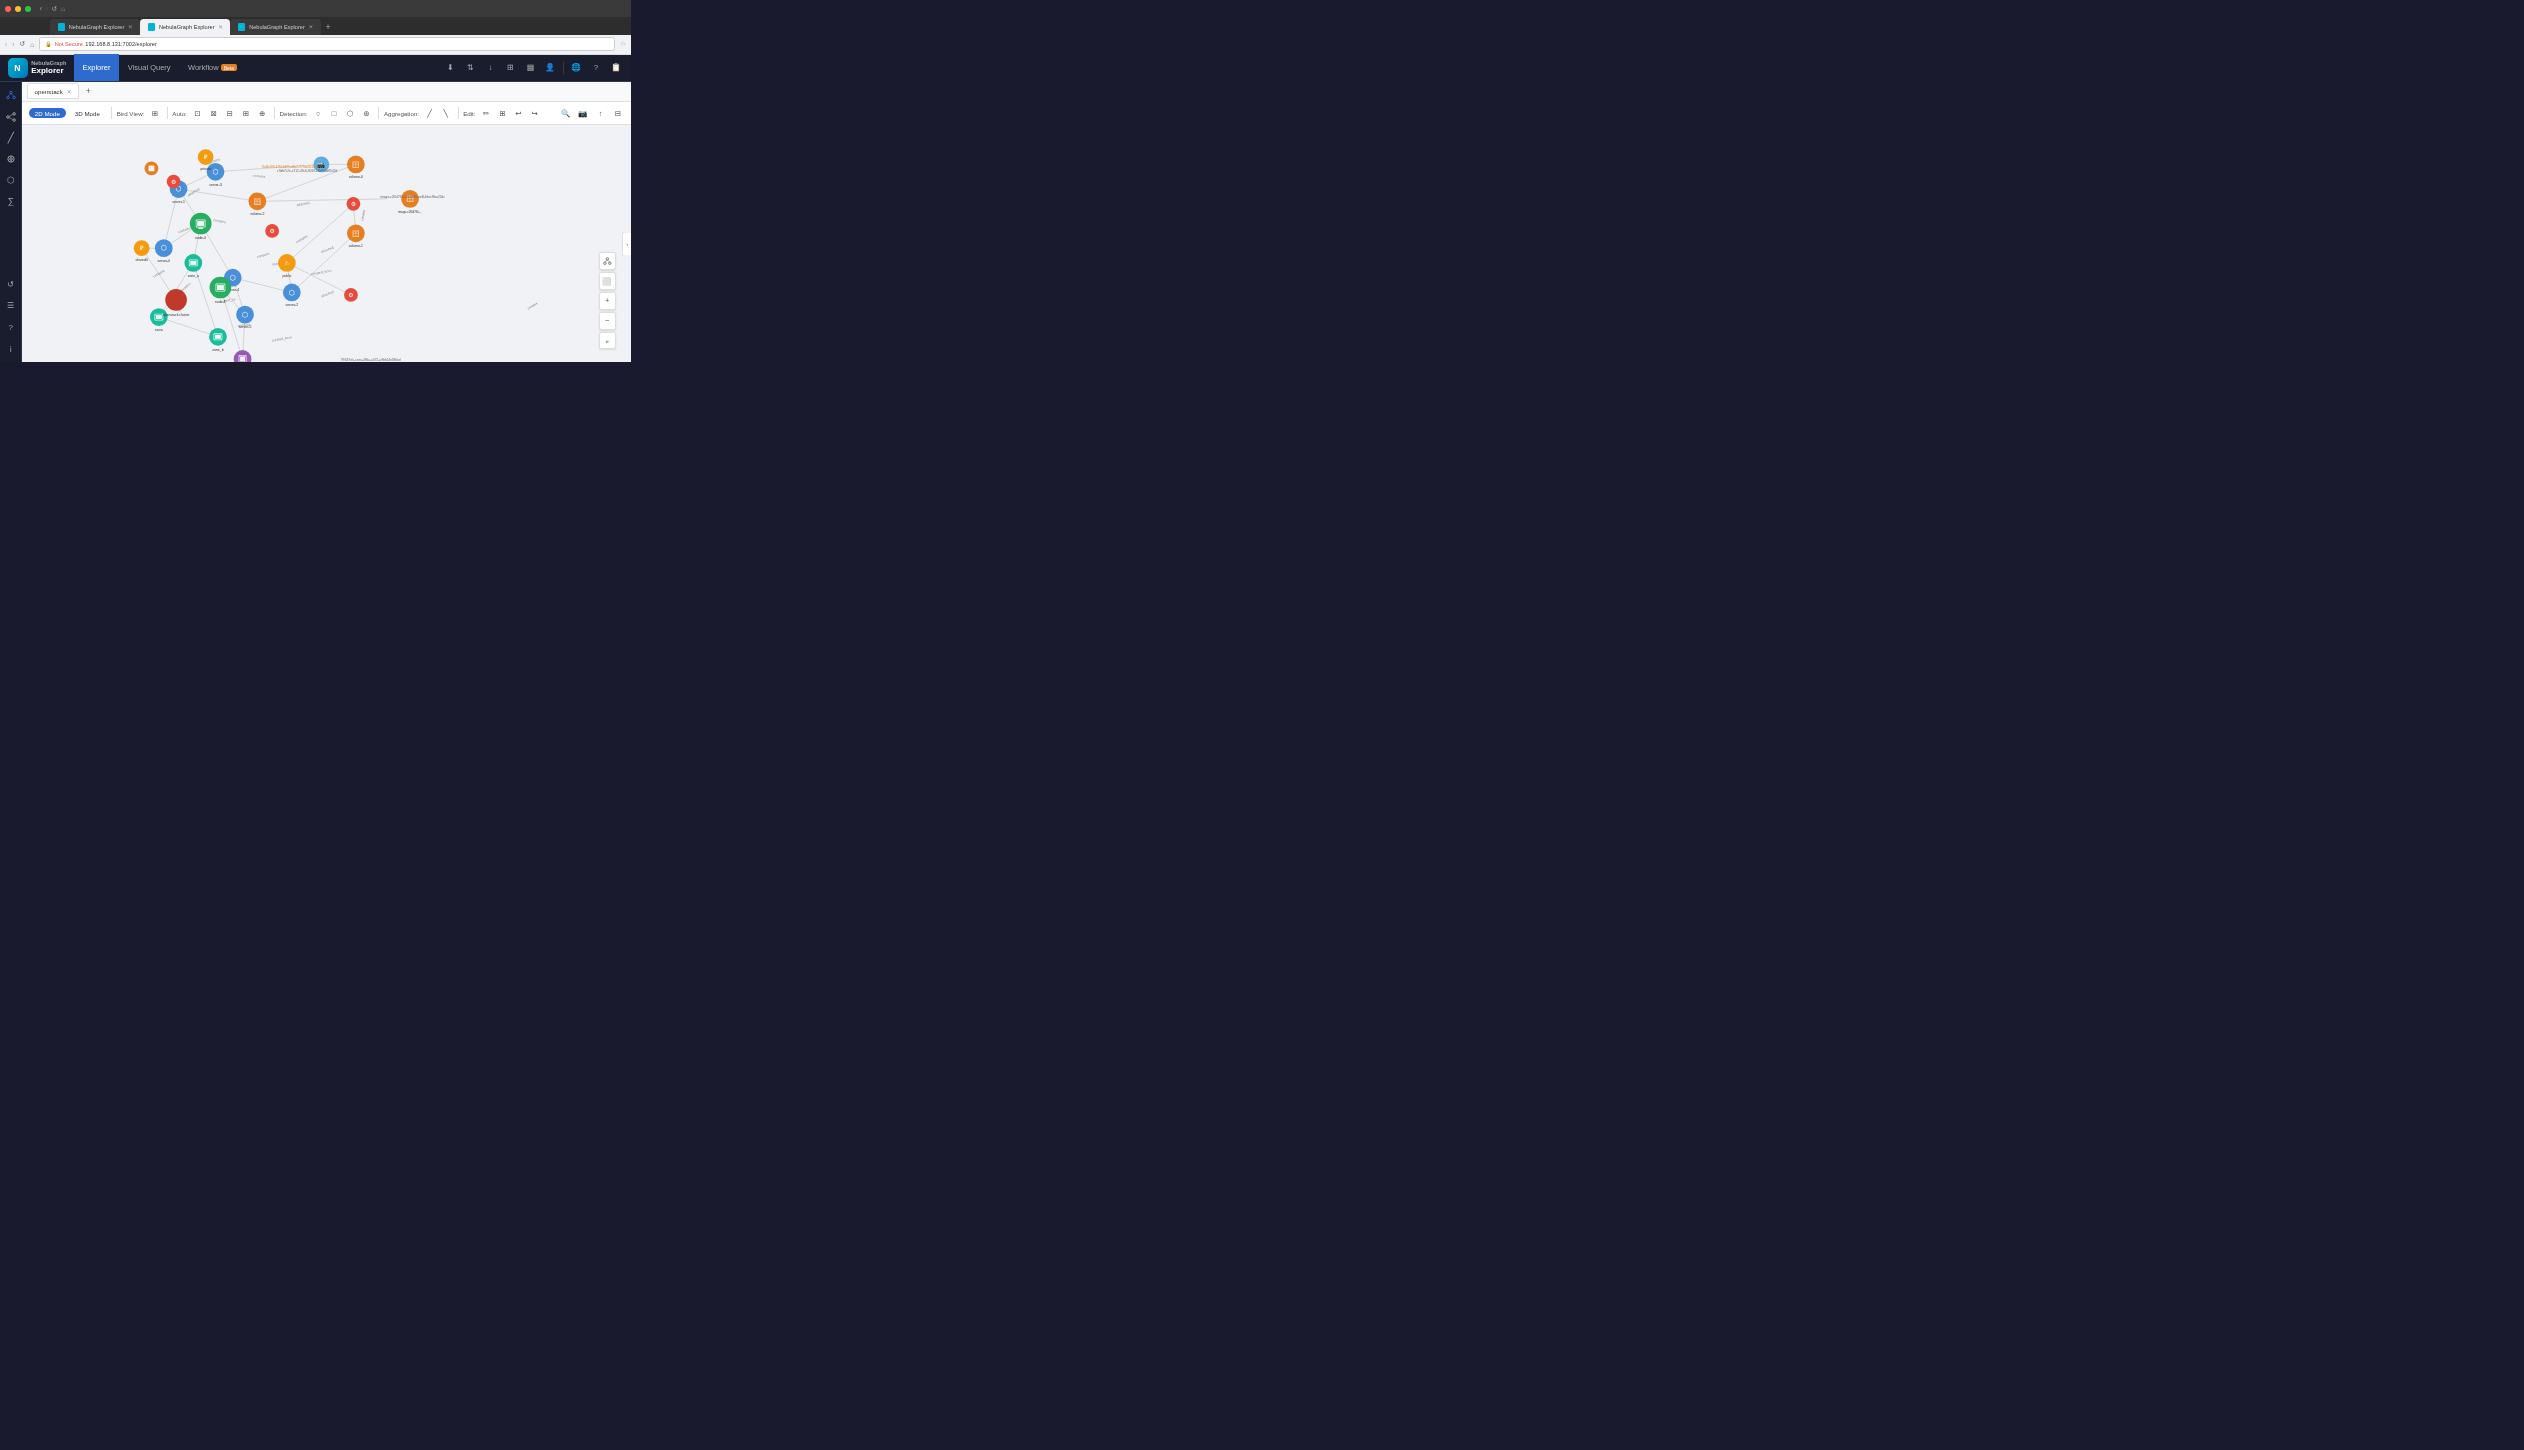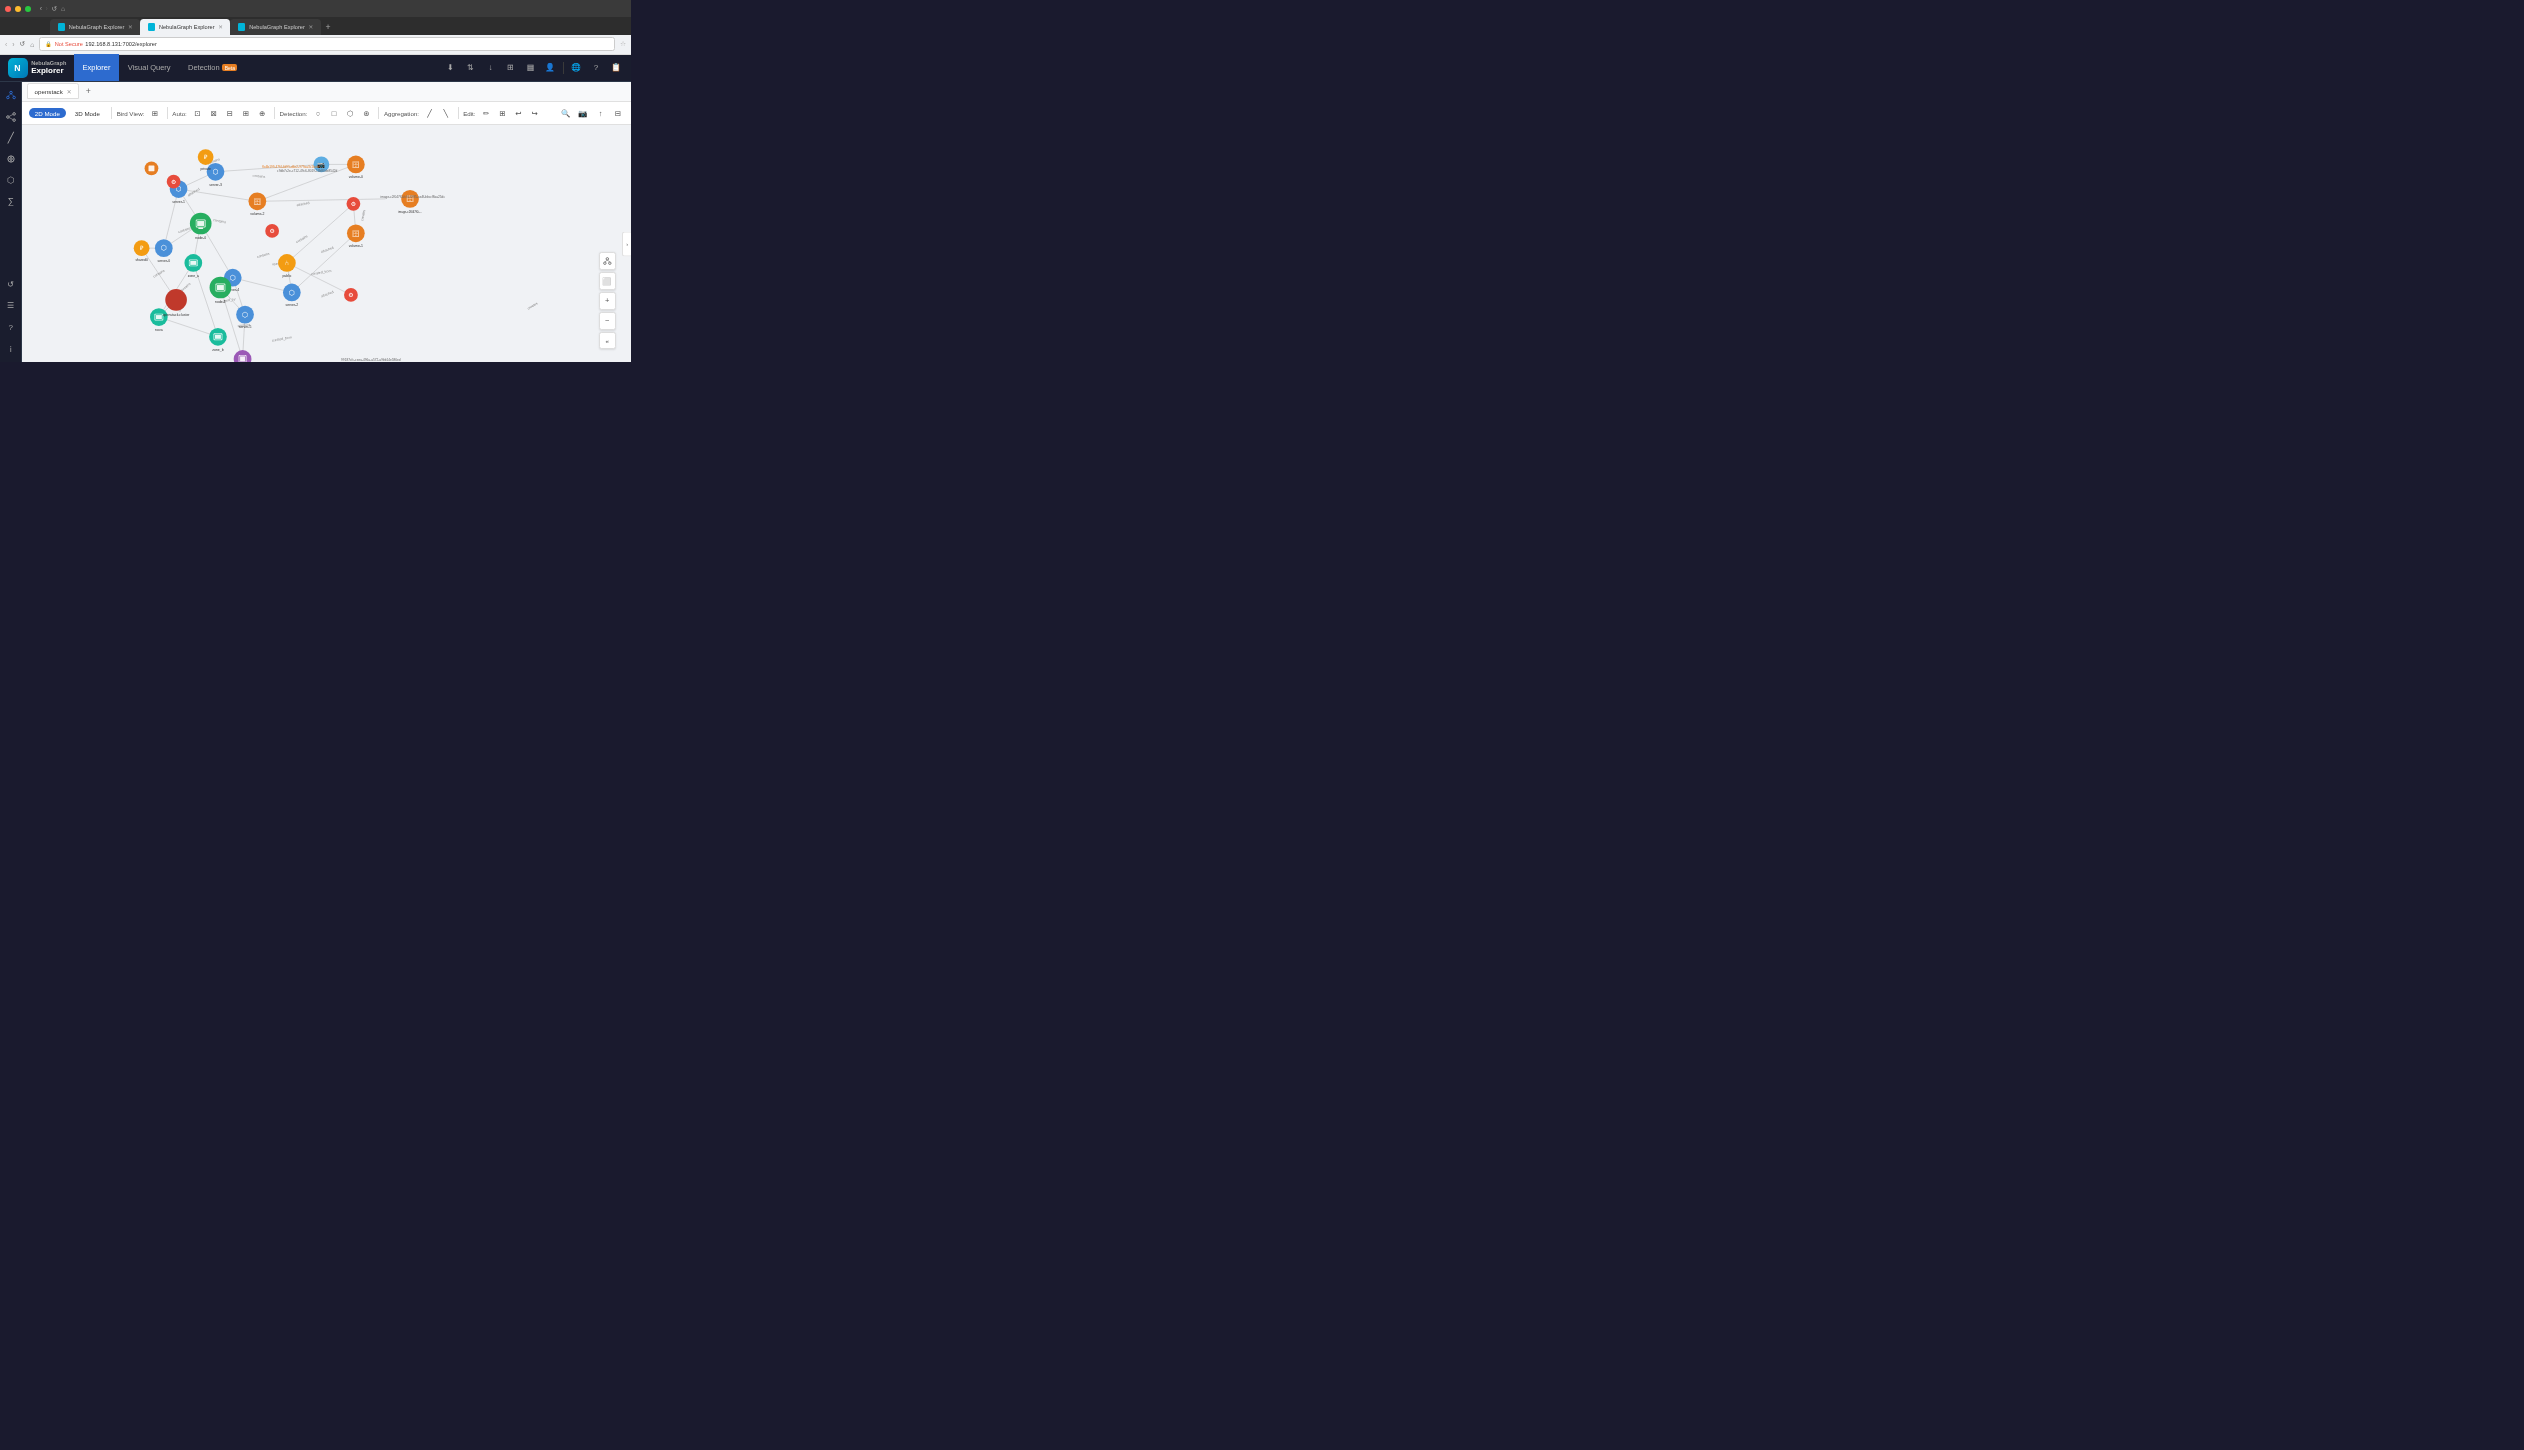--- a/index.html
+++ b/index.html
@@ -132,21 +132,21 @@
     </div>
 
     <div class="nav-items">
       <div class="nav-item active">
         <span>Explorer</span>
       </div>
       <div class="nav-item">
         <span>Visual Query</span>
       </div>
       <div class="nav-item">
-        <span>Detection</span>
+        <span>Workflow</span>
         <span class="beta-badge">Beta</span>
       </div>
     </div>
 
     <div class="header-right">
       <div class="header-icon" title="Import">⬇</div>
       <div class="header-icon">⇅</div>
       <div class="header-icon">↓</div>
       <div class="header-icon">⊞</div>
       <div class="header-icon">▦</div>

